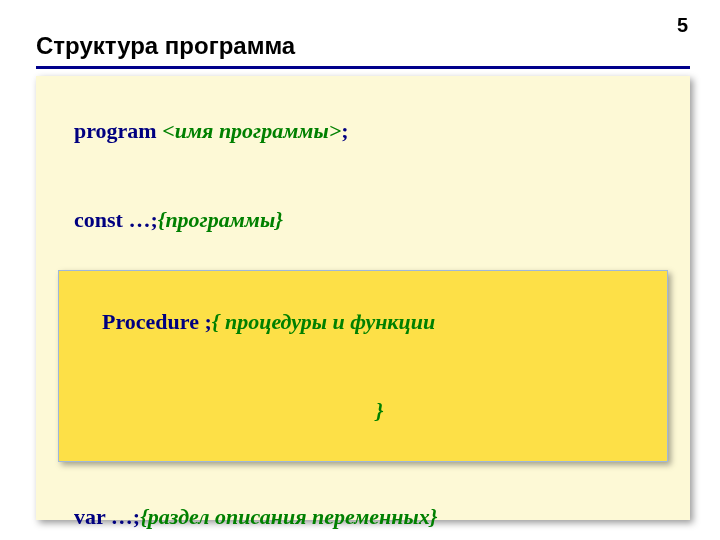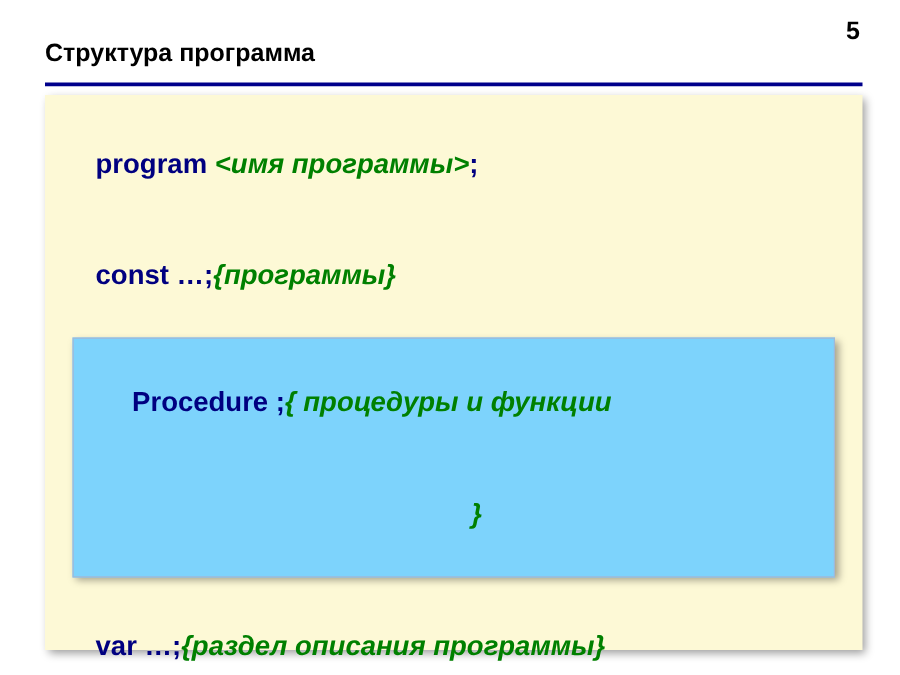--- a/index.html
+++ b/index.html
@@ -16,53 +16,53 @@
     top: 14px;
     right: 32px;
     font-size: 20px;
     font-weight: bold;
     color: #000;
   }
   .title {
     position: absolute;
     top: 32px;
     left: 36px;
-    font-size: 20px;
+    font-size: 24px;
     font-weight: bold;
     color: #000;
   }
   .title-underline {
     position: absolute;
     top: 66px;
     left: 36px;
     right: 30px;
     height: 3px;
     background: #00008b;
   }
   .code-box {
     position: absolute;
     top: 76px;
     left: 36px;
     right: 30px;
     bottom: 20px;
     background: #fdf9d6;
     box-shadow: 3px 3px 7px rgba(0,0,0,0.4);
     padding: 10px 16px 10px 16px;
-    font-family: Liberation Sans, sans-serif;
+    font-family: Liberation Serif, serif;
     font-size: 22px;
     font-weight: bold;
     line-height: 1.35;
     color: #000;
   }
   .code-line { white-space: pre-wrap; }
   .navy { color: #000080; }
   .green { color: #008000; font-style: italic; font-weight: bold; }
   .inner-box {
     margin: 6px 6px 10px 6px;
-    background: #7dd3fc;
+    background: #fde047;
     border: 1px solid #9fb8d9;
     box-shadow: 3px 3px 6px rgba(0,0,0,0.35);
     padding: 6px 10px 6px 10px;
     text-align: left;
   }
   .inner-line2 {
     text-align: center;
   }
 </style>
 </head>
@@ -86,16 +86,16 @@
   <div class="inner-box">
     <div class="code-line">
       <span class="navy">Procedure ;</span><span class="green">{ процедуры и функции</span>
     </div>
     <div class="code-line inner-line2">
       <span class="green">}</span>
     </div>
   </div>
 
   <div class="code-line">
-    <span class="navy">var …;</span><span class="green">{раздел описания программы}</span>
+    <span class="navy">var …;</span><span class="green">{раздел описания переменных}</span>
   </div>
 
 </div>
 
 </body></html>

